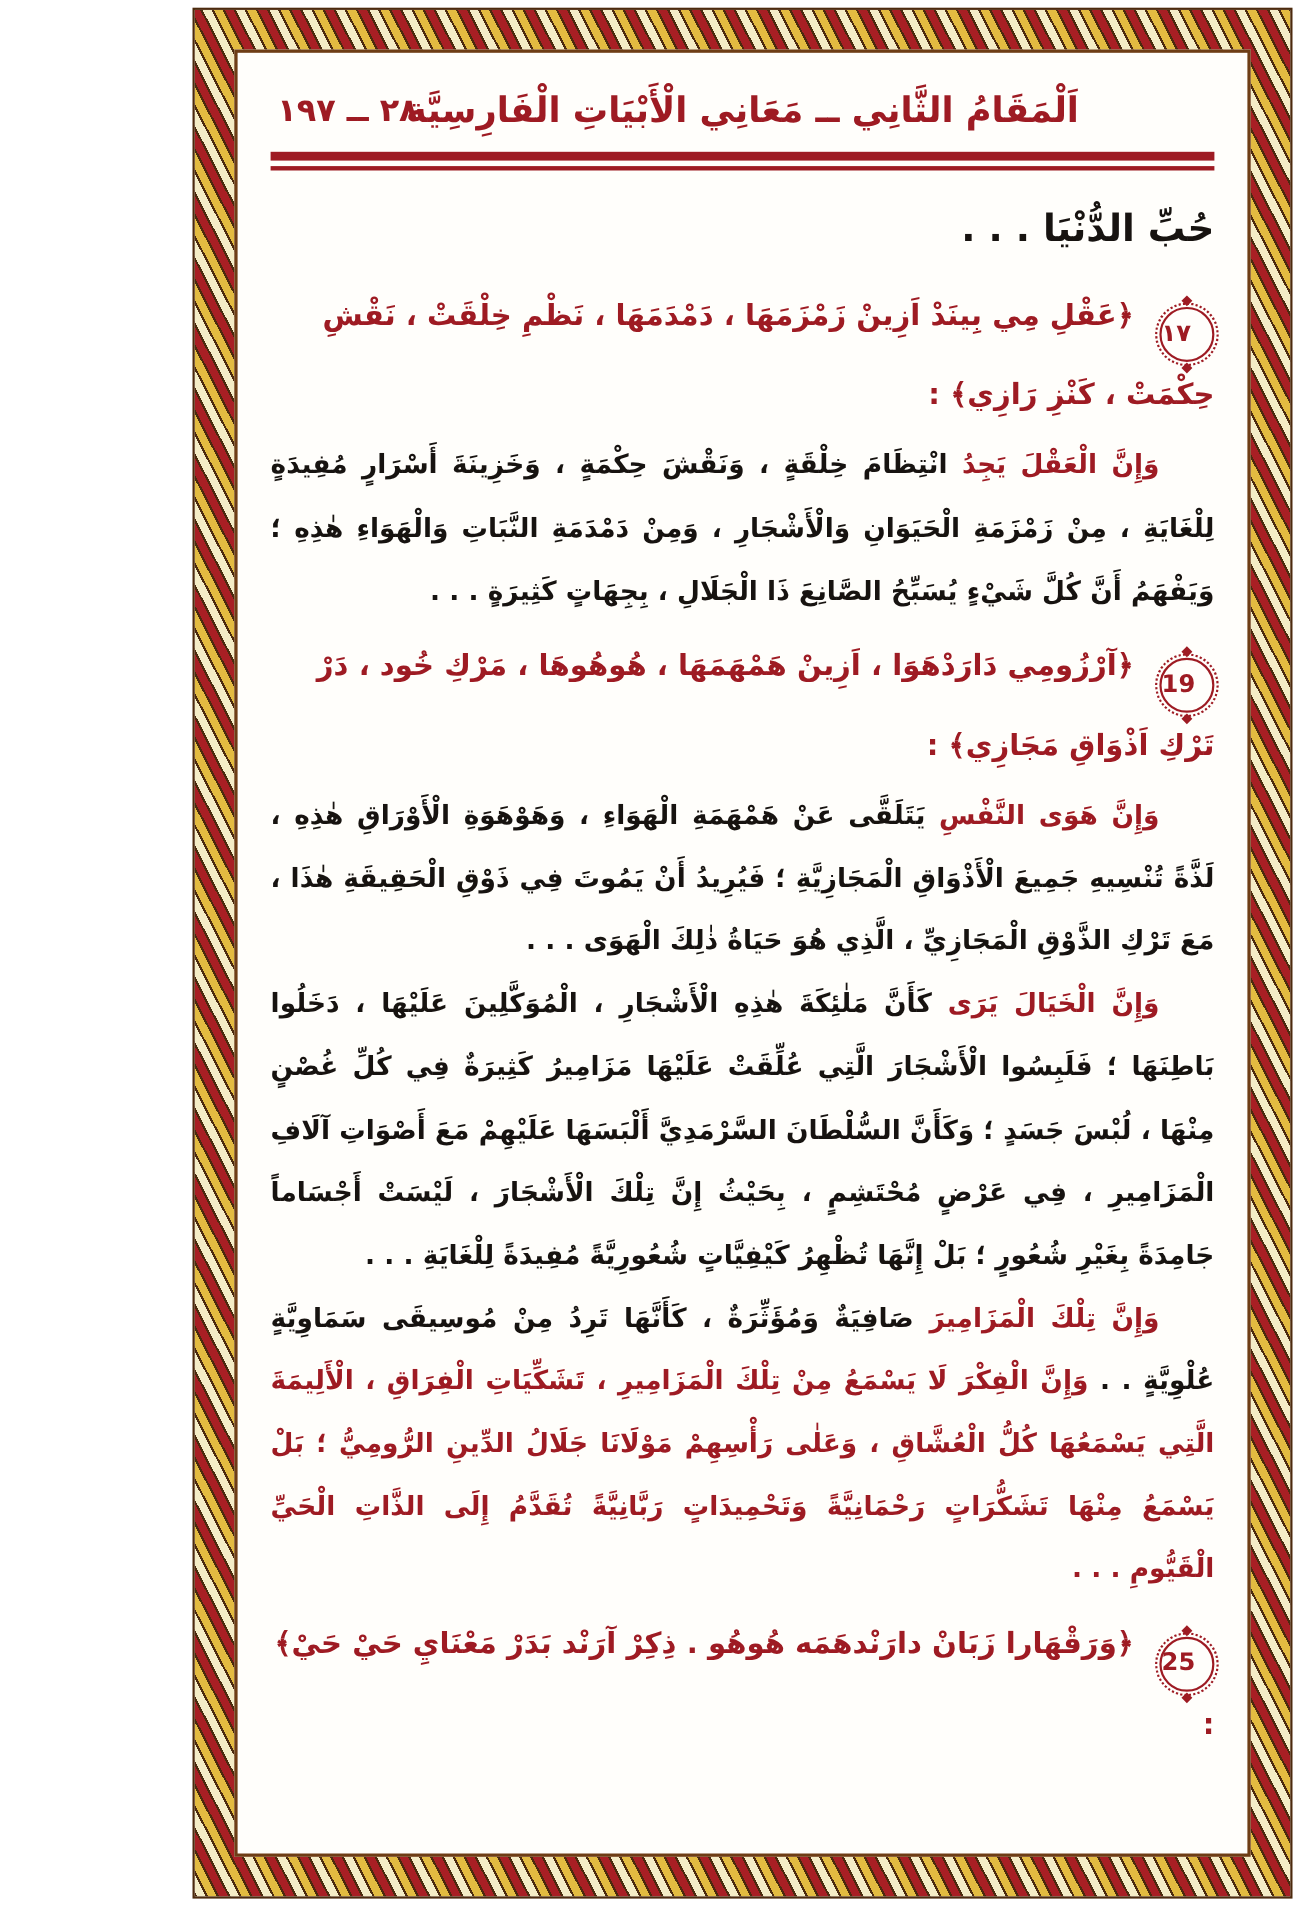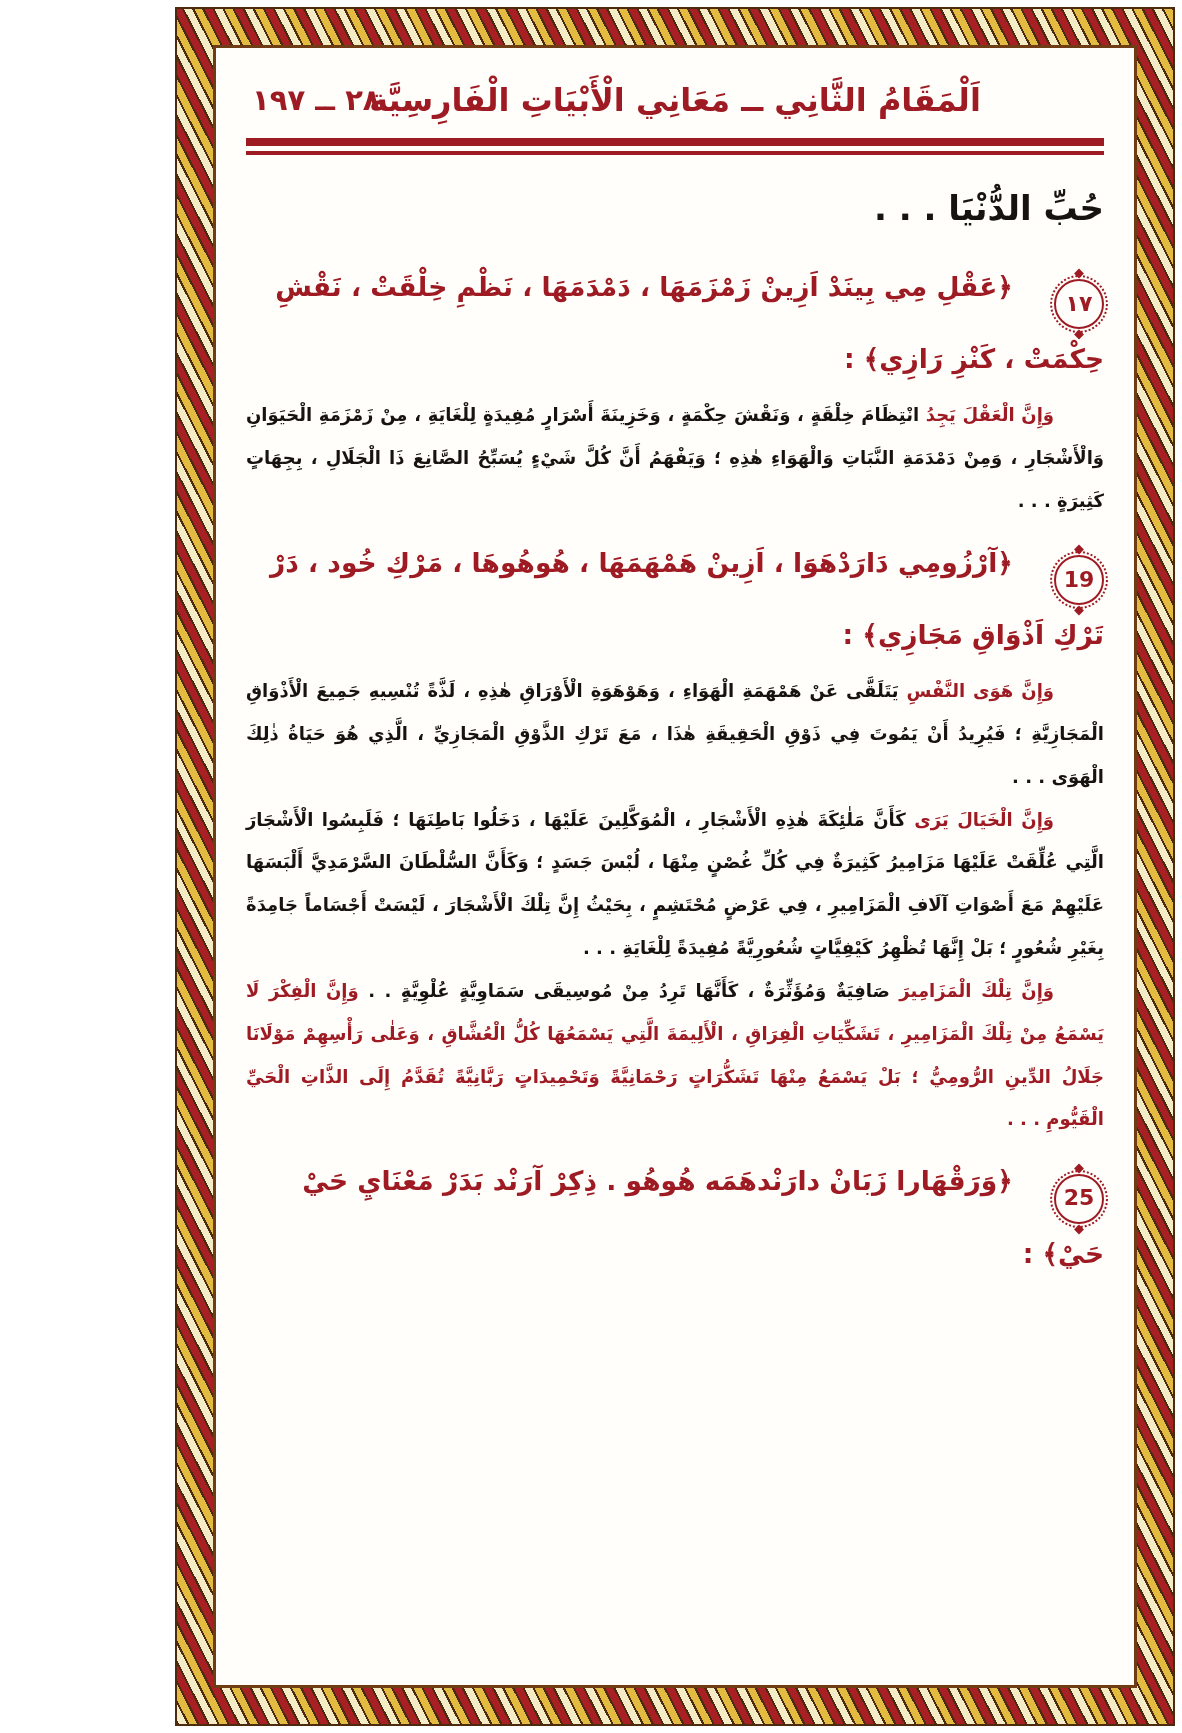--- a/index.html
+++ b/index.html
@@ -53,42 +53,42 @@
     color:var(--red);font-size:29px;font-weight:bold;line-height:56px;
   }
   .header-divider{
     margin-top:10px;height:17px;
     border-top:8px solid var(--red);
     border-bottom:4px solid var(--red);
   }
   
   .doc-body{padding-top:14px;font-weight:bold;color:var(--ink);}
   .line,.commentary{
-    font-size:18px;line-height:2.38;text-align:justify;
+    font-size:24px;line-height:2.38;text-align:justify;
   }
   .intro-line{font-size:34px;line-height:2.3;}
   .commentary{text-indent:50px;}
   .red-seg{color:var(--red);}
   .black-seg{color:var(--ink);}
   
   .verse-row{
     margin:10px 0 4px 0;
     font-size:26.5px;line-height:2.3;
     color:var(--red);
     text-align:right;
   }
   .verse-row.indent-right{padding-right:42px;}
   .verse-text{color:var(--red);font-weight:bold;}
   .medallion{
-    position:relative;display:inline-flex;align-items:center;justify-content:center;
+    position:relative;display:inline-flex;align-items:center;justify-content:flex-end;
     width:50px;height:50px;border-radius:50%;
     border:2px solid var(--red);
     outline:2px dotted var(--red);outline-offset:2px;
     color:var(--red);font-size:22px;font-weight:bold;
-    margin-left:32px;vertical-align:-15px;
+    margin-left:14px;vertical-align:-15px;
     background:var(--paper);
   }
   .medallion::before,
   .medallion::after{
     content:"";position:absolute;left:50%;
     width:7px;height:7px;background:var(--red);
     transform:translateX(-50%) rotate(45deg);
   }
   .medallion::before{top:-11px;}
   .medallion::after{bottom:-11px;}

